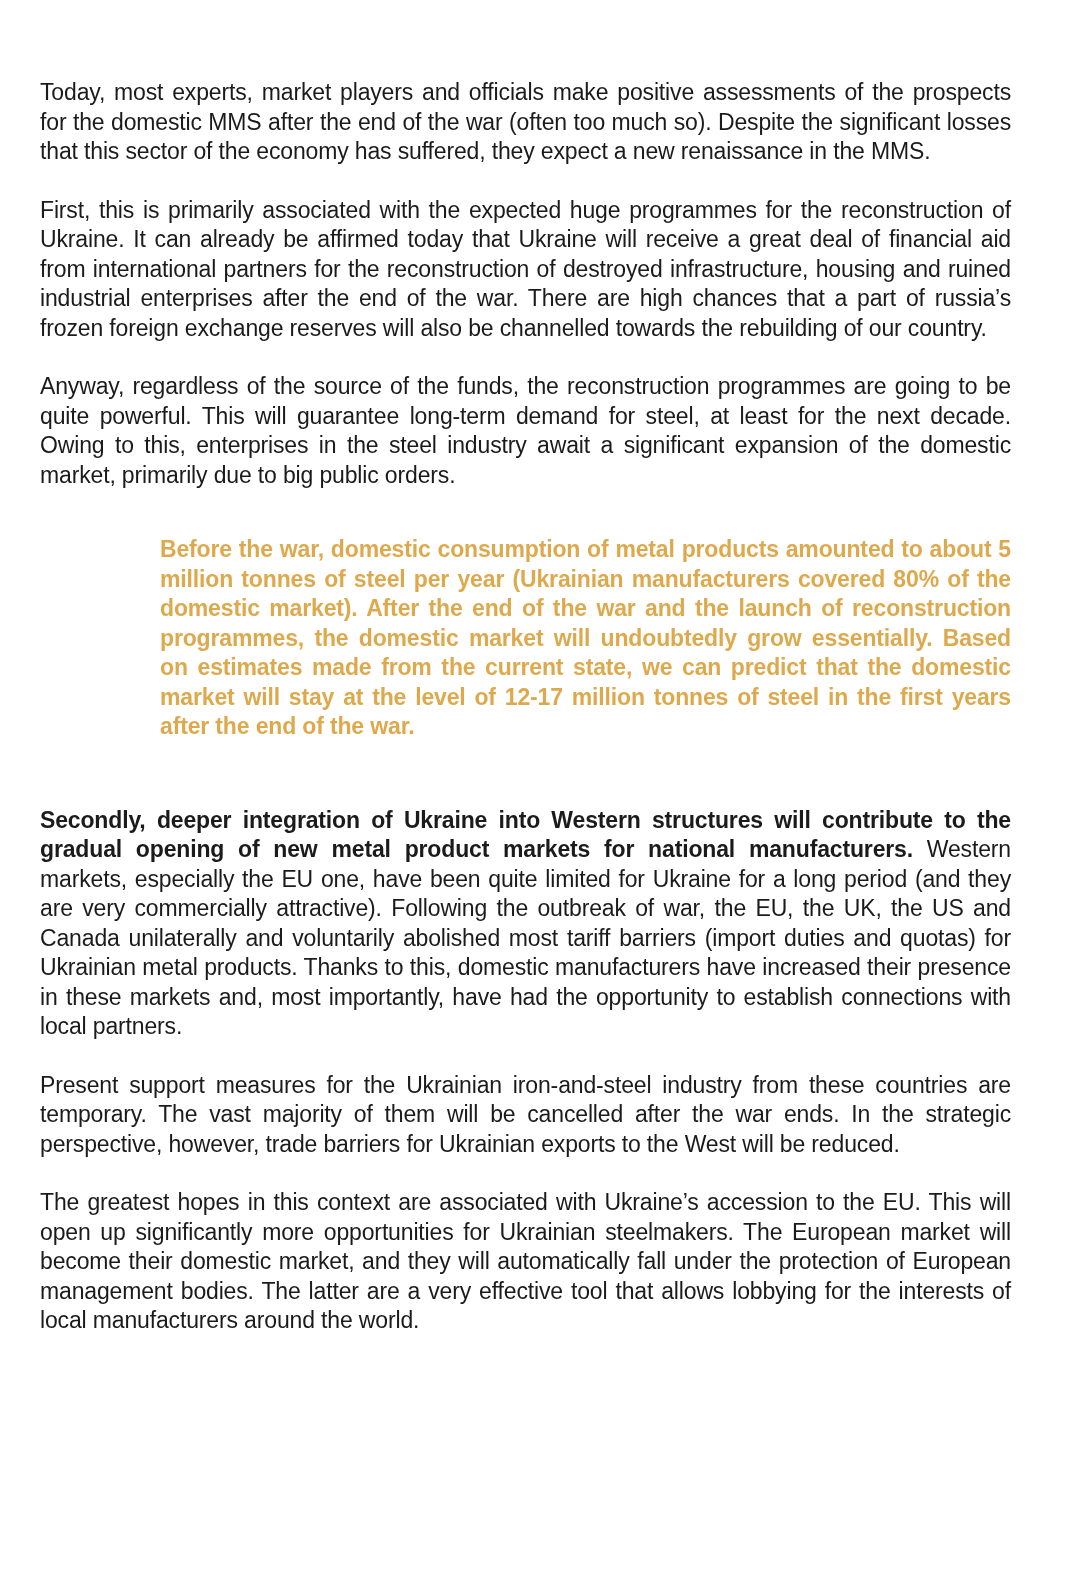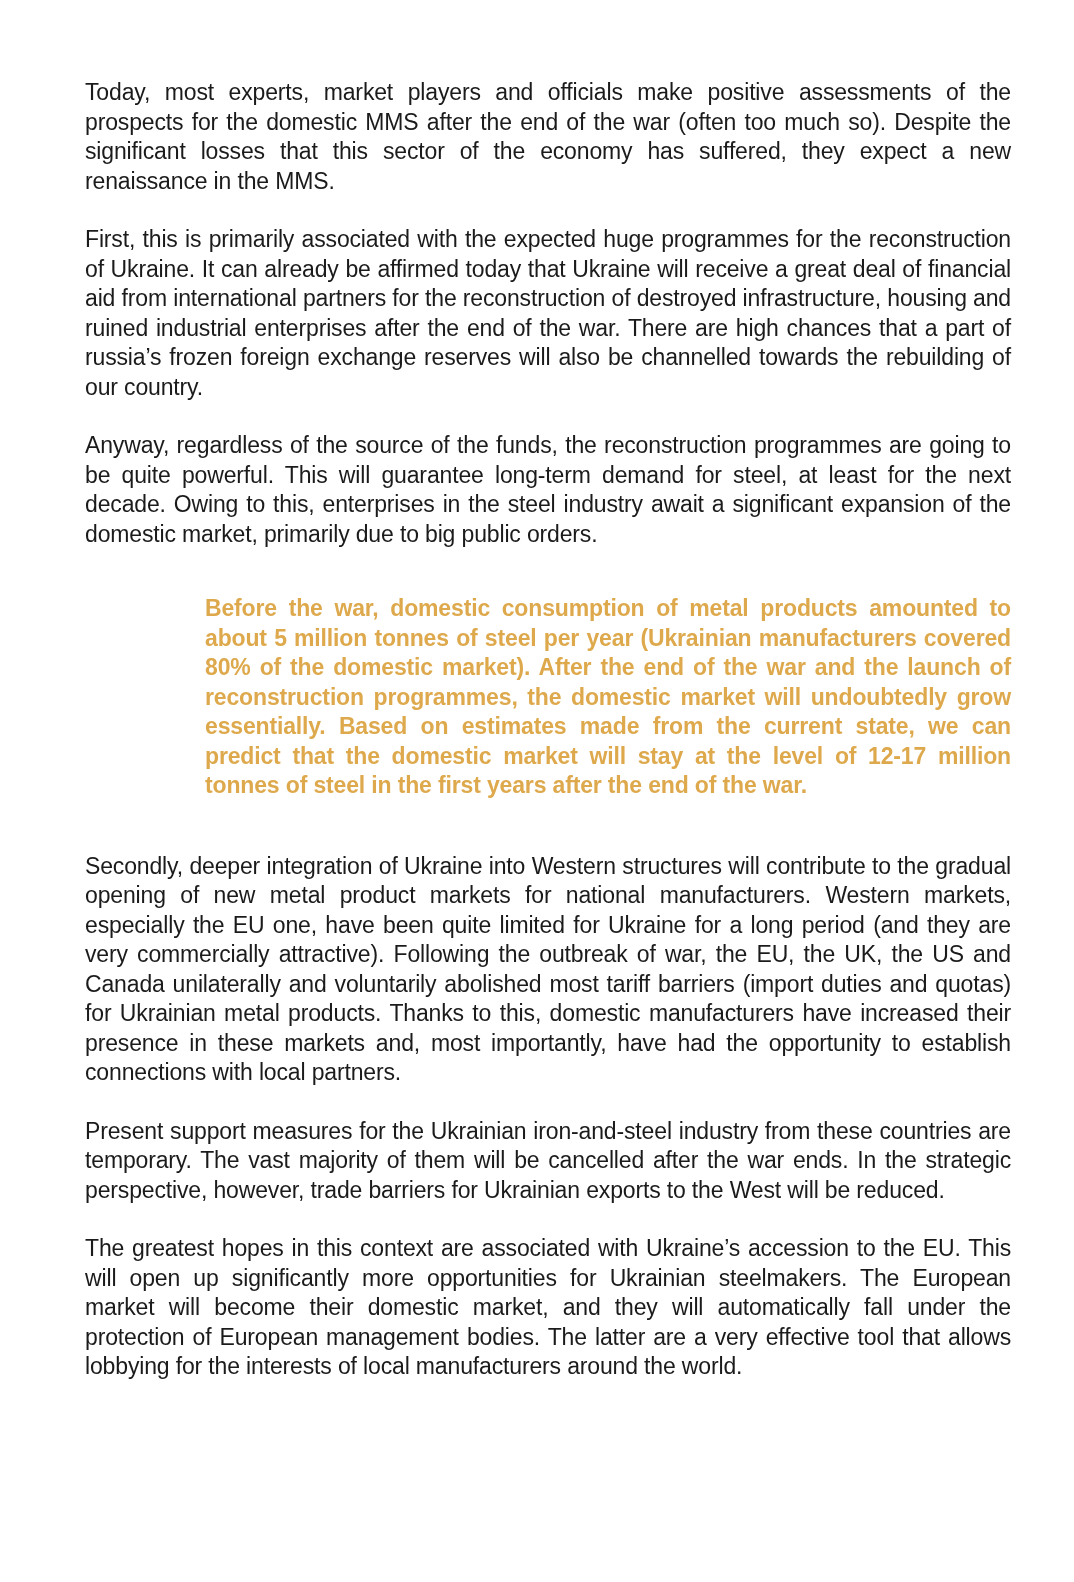--- a/index.html
+++ b/index.html
@@ -5,39 +5,39 @@
   html, body {
     margin: 0;
     padding: 0;
     background: #ffffff;
   }
   .page {
     width: 1071px;
     min-height: 1582px;
     box-sizing: border-box;
     background: var(--page-bg, #ffffff);
-    padding: 78px 60px 40px 85px;
+    padding: 78px 60px 40px 40px;
     font-family: "Liberation Sans", "DejaVu Sans", sans-serif;
     color: var(--text-color, #1b1b1b);
     font-size: 23px;
     line-height: 29.5px;
     letter-spacing: -0.15px;
   }
   .para {
     margin: 0 0 29px 0;
     text-align: justify;
   }
   .para:last-child {
     margin-bottom: 16px;
   }
   .bold-lead {
-    font-weight: 400;
+    font-weight: 700;
   }
   .highlight-block {
-    margin: 45px 0 51px 120px;
+    margin: 45px 0 64px 120px;
     text-align: justify;
     font-weight: 700;
     color: var(--accent-color, #dea94c);
   }
 </style>
 </head>
 <body>
 
 <div class="page">
 

